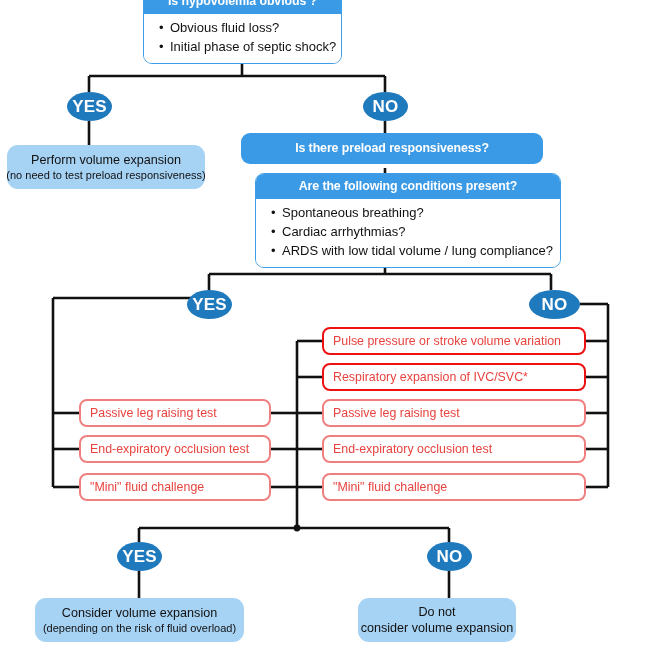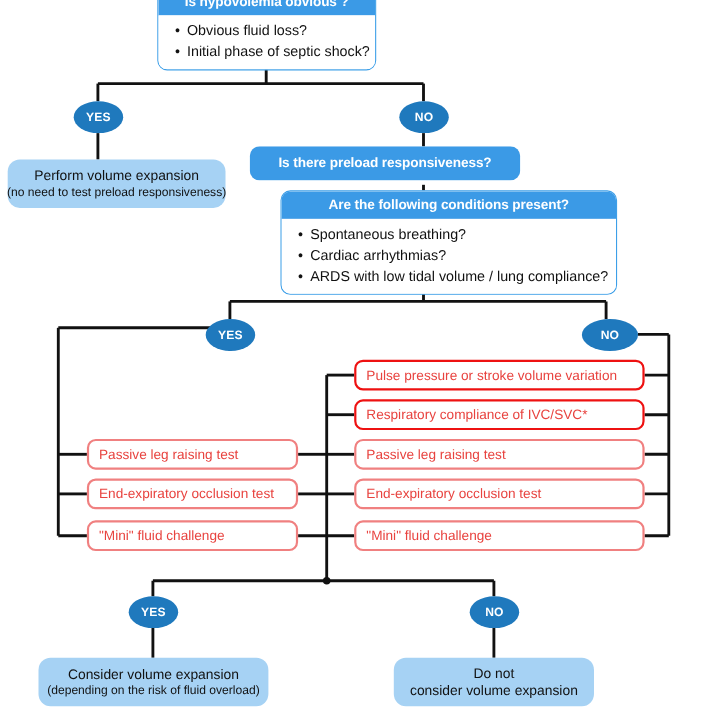--- a/index.html
+++ b/index.html
@@ -105,21 +105,21 @@
   }
 
   
   .pill {
     position: absolute;
     box-sizing: border-box;
     background: #1f79bd;
     border-radius: 50%;
     color: #ffffff;
     font-weight: bold;
-    font-size: 11px;
+    font-size: 17px;
     letter-spacing: 0.2px;
     display: flex;
     align-items: center;
     justify-content: center;
   }
 
   
   .tbox {
     position: absolute;
     box-sizing: border-box;
@@ -217,21 +217,21 @@
   </div>
 
   <div class="pill" style="left:67px; top:92px; width:45px; height:29px;">YES</div>
   <div class="pill" style="left:363px; top:92px; width:45px; height:29px;">NO</div>
 
   <div class="obox" style="left:7px; top:145px; width:198px; height:44px;">
     <div class="l1">Perform volume expansion</div>
     <div class="l2">(no need to test preload responsiveness)</div>
   </div>
 
-  <div class="qbox solid" style="left:227px; top:133px; width:246px;">
+  <div class="qbox solid" style="left:241px; top:133px; width:302px;">
     <div class="hdr">Is there preload responsiveness?</div>
   </div>
 
   <div class="qbox" style="left:231px; top:173px; width:306px;margin-left:24px;">
     <div class="hdr">Are the following conditions present?</div>
     <div class="body">
       <ul>
         <li>Spontaneous breathing?</li>
         <li>Cardiac arrhythmias?</li>
         <li>ARDS with low tidal volume / lung compliance?</li>
@@ -240,31 +240,31 @@
   </div>
 
   <div class="pill" style="left:187px; top:290px; width:45px; height:29px;">YES</div>
   <div class="pill" style="left:529px; top:290px; width:51px; height:29px;">NO</div>
 
   <div class="tbox" style="left:79px; top:399px; width:192px; height:28px;">Passive leg raising test</div>
   <div class="tbox" style="left:79px; top:435px; width:192px; height:28px;">End-expiratory occlusion test</div>
   <div class="tbox" style="left:79px; top:473px; width:192px; height:28px;">"Mini" fluid challenge</div>
 
   <div class="tbox hot" style="left:322px; top:327px; width:264px; height:28px;">Pulse pressure or stroke volume variation</div>
-  <div class="tbox hot" style="left:322px; top:363px; width:264px; height:28px;">Respiratory compliance of IVC/SVC*</div>
+  <div class="tbox hot" style="left:322px; top:363px; width:264px; height:28px;">Respiratory expansion of IVC/SVC*</div>
   <div class="tbox" style="left:322px; top:399px; width:264px; height:28px;">Passive leg raising test</div>
   <div class="tbox" style="left:322px; top:435px; width:264px; height:28px;">End-expiratory occlusion test</div>
   <div class="tbox" style="left:322px; top:473px; width:264px; height:28px;">"Mini" fluid challenge</div>
 
   <div class="pill" style="left:117px; top:542px; width:45px; height:29px;">YES</div>
   <div class="pill" style="left:427px; top:542px; width:45px; height:29px;">NO</div>
 
   <div class="obox" style="left:35px; top:598px; width:209px; height:44px;">
     <div class="l1">Consider volume expansion</div>
     <div class="l2">(depending on the risk of fluid overload)</div>
   </div>
 
-  <div class="obox" style="left:358px; top:598px; width:182px; height:44px;">
+  <div class="obox" style="left:358px; top:598px; width:158px; height:44px;">
     <div class="l1">Do not</div>
     <div class="l1">consider volume expansion</div>
   </div>
 
 </div>
 
 </body></html>

